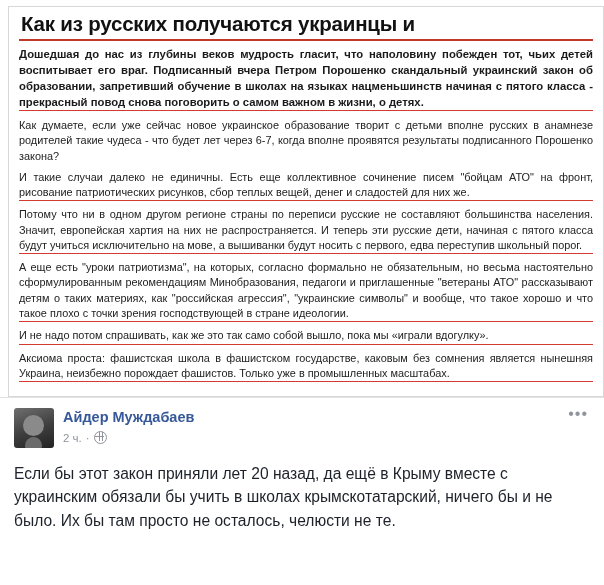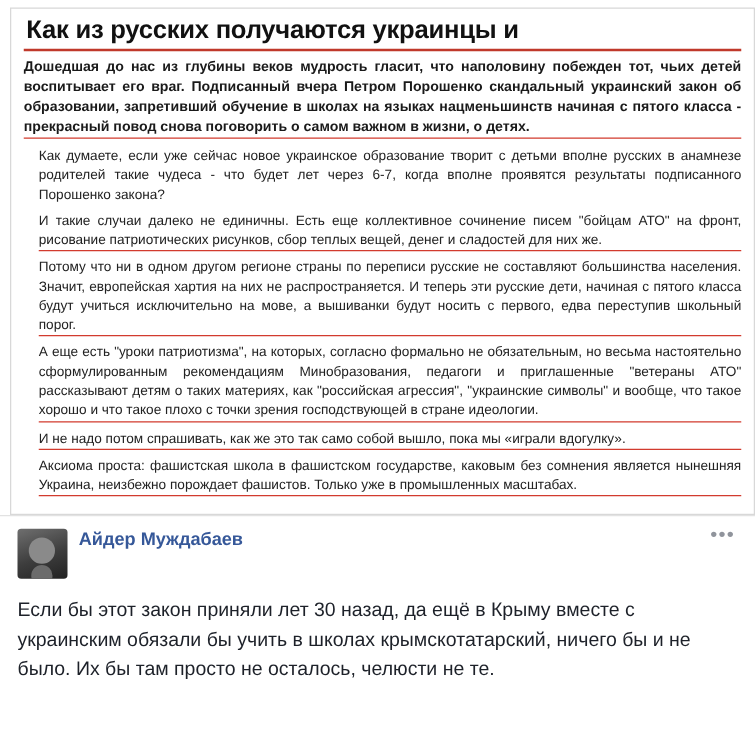--- a/index.html
+++ b/index.html
@@ -68,21 +68,21 @@
     font-weight: bold;
     line-height: 1.42;
     color: #1a1a1a;
     margin: 0 0 7px 0;
     text-align: justify;
   }
   .body-para {
     font-size: 10.9px;
     line-height: 1.40;
     color: #222222;
-    margin: 0 0 6px 12px;
+    margin: 0 0 6px 0;
     text-align: justify;
   }
   .u {
     border-bottom: 1.6px solid #d23b2e;
     padding-bottom: 0px;
   }
   .ub {
     border-bottom: 1.6px solid #d23b2e;
   }
   
@@ -193,20 +193,25 @@
     <p class="body-para ub">А еще есть "уроки патриотизма", на которых, согласно формально не обязательным, но весьма настоятельно сформулированным рекомендациям Минобразования, педагоги и приглашенные "ветераны АТО" рассказывают детям о таких материях, как "российская агрессия", "украинские символы" и вообще, что такое хорошо и что такое плохо с точки зрения господствующей в стране идеологии.</p>
     <p class="body-para ub">И не надо потом спрашивать, как же это так само собой вышло, пока мы «играли вдогулку».</p>
     <p class="body-para ub">Аксиома проста: фашистская школа в фашистском государстве, каковым без сомнения является нынешняя Украина, неизбежно порождает фашистов. Только уже в промышленных масштабах.</p>
   </div>
 
   <div class="fb">
     <div class="fb-head">
       <div class="avatar"></div>
       <div class="fb-meta">
         <div class="fb-name">Айдер Муждабаев</div>
+        <div class="fb-sub">
+          <span>2 ч.</span>
+          <span>·</span>
+          <span class="globe"></span>
+        </div>
       </div>
       <div class="fb-more">•••</div>
     </div>
 
-    <div class="fb-text">Если бы этот закон приняли лет 30 назад, да ещё в Крыму вместе с украинским обязали бы учить в школах крымскотатарский, ничего бы и не было. Их бы там просто не осталось, челюсти не те.</div>
+    <div class="fb-text">Если бы этот закон приняли лет 20 назад, да ещё в Крыму вместе с украинским обязали бы учить в школах крымскотатарский, ничего бы и не было. Их бы там просто не осталось, челюсти не те.</div>
   </div>
 
 </div>
 
 </body></html>

